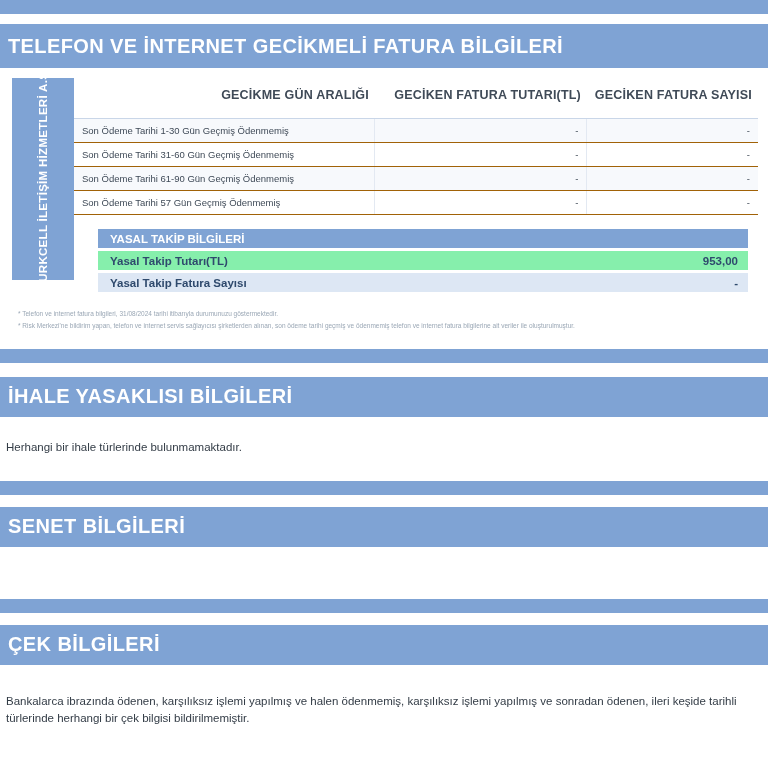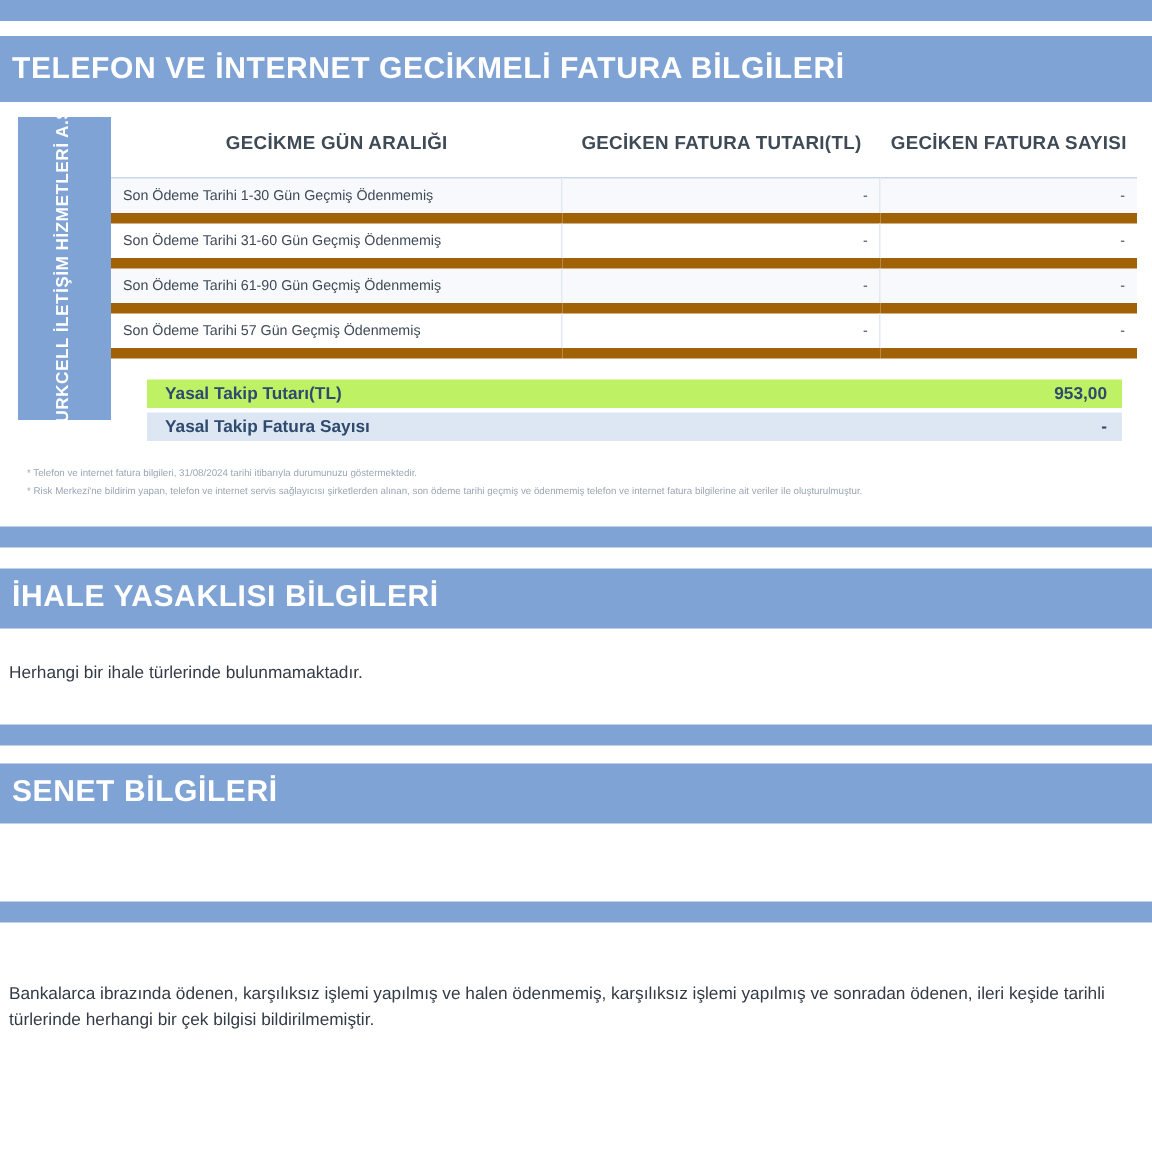--- a/index.html
+++ b/index.html
@@ -70,32 +70,32 @@
   table.bills {
     margin-left: 62px;
     width: calc(100% - 62px - 0px);
     border-collapse: collapse;
     table-layout: fixed;
   }
   table.bills th {
     font-size: 12.5px;
     font-weight: bold;
     color: #3f4a57;
-    text-align: center;
+    text-align: right;
     padding: 10px 6px 16px 6px;
     vertical-align: middle;
     border-bottom: 1px solid #c9d6e8;
     background: #ffffff;
     letter-spacing: 0.2px;
   }
   table.bills td {
     font-size: 9.5px;
     color: #3f4a57;
     padding: 6px 8px;
-    border-bottom: 7px solid #a16207;
+    border-bottom: 1px solid #a16207;
     background: #f7f9fc;
   }
   table.bills td.num {
     text-align: right;
     border-left: 1px solid #e3e9f2;
   }
   table.bills tr:nth-child(even) td { background: #ffffff; }
 
   
   .legal-wrap {
@@ -111,21 +111,21 @@
     padding: 0 10px 0 12px;
     font-size: 11.5px;
     font-weight: bold;
     margin-bottom: 3px;
   }
   .legal-row.head {
     background: #7fa3d4;
     color: #ffffff;
   }
   .legal-row.alt {
-    background: #bef264;
+    background: #86efac;
     color: #2f4a6d;
   }
   .legal-row.alt2 {
     background: #dde7f4;
     color: #2f4a6d;
   }
 
   
   .footnotes {
     margin-left: 6px;
@@ -189,20 +189,24 @@
         </tr>
         <tr>
           <td>Son Ödeme Tarihi 57 Gün Geçmiş Ödenmemiş</td>
           <td class="num">-</td>
           <td class="num">-</td>
         </tr>
       </tbody>
     </table>
 
     <div class="legal-wrap">
+      <div class="legal-row head">
+        <span>YASAL TAKİP BİLGİLERİ</span>
+        <span></span>
+      </div>
       <div class="legal-row alt">
         <span>Yasal Takip Tutarı(TL)</span>
         <span>953,00</span>
       </div>
       <div class="legal-row alt2">
         <span>Yasal Takip Fatura Sayısı</span>
         <span>-</span>
       </div>
     </div>
 
@@ -224,16 +228,17 @@
   <div class="blue-bar bar-thin"></div>
   <div style="height:12px"></div>
 
   <div class="section-title-bar">SENET BİLGİLERİ</div>
   <div style="height:28px"></div>
 
   <div style="height:24px"></div>
   <div class="blue-bar bar-thin"></div>
   <div style="height:12px"></div>
 
+  <div class="section-title-bar">ÇEK BİLGİLERİ</div>
   <div style="height:28px"></div>
   <div class="para">Bankalarca ibrazında ödenen, karşılıksız işlemi yapılmış ve halen ödenmemiş, karşılıksız işlemi yapılmış ve sonradan ödenen, ileri keşide tarihli türlerinde herhangi bir çek bilgisi bildirilmemiştir.</div>
 
 </div>
 
 </body></html>

